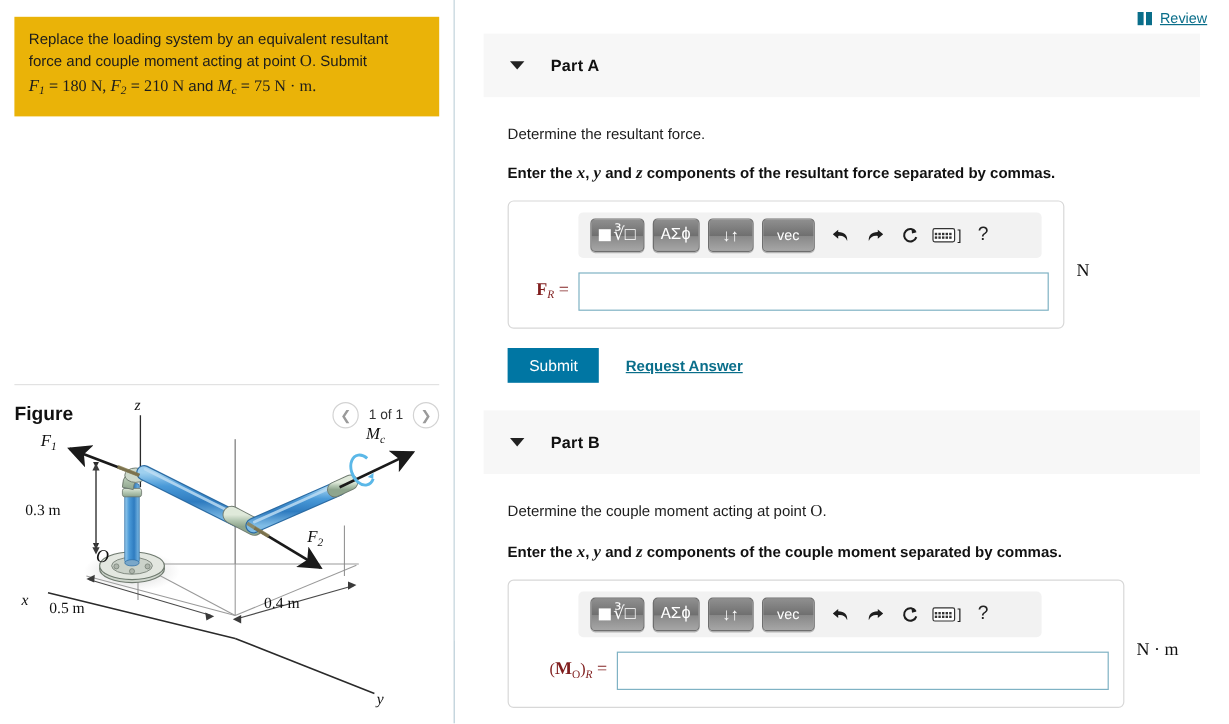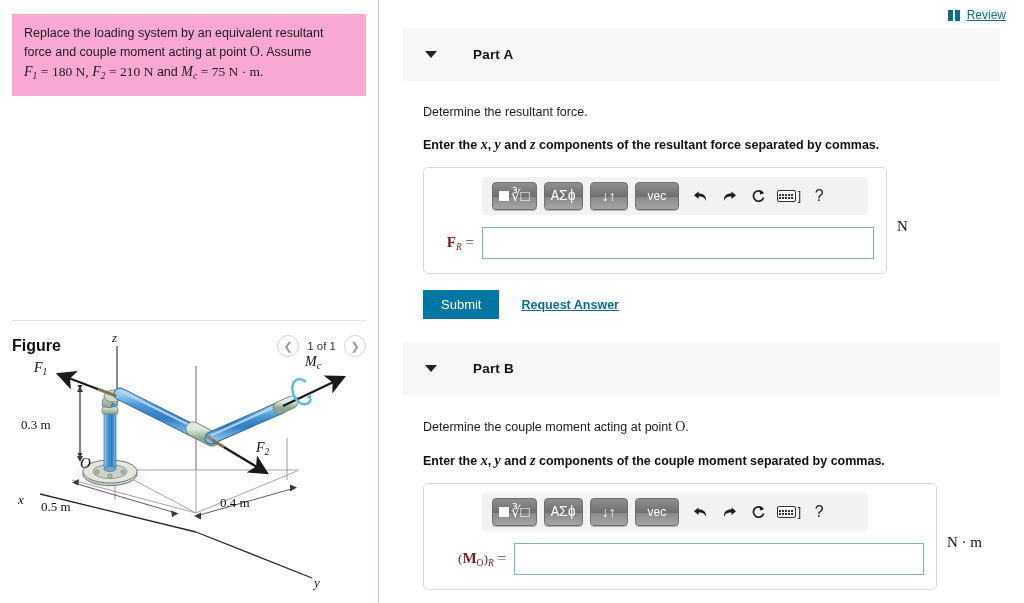--- a/index.html
+++ b/index.html
@@ -16,21 +16,21 @@
   .left-pane {
     width: 379px;
     height: 603px;
     position: relative;
     border-right: 1px solid #b9cdd6;
     flex: 0 0 379px;
     background: #fff;
   }
   .problem-card {
     margin: 14px 12px 0 12px;
-    background: #f9a8d4;
+    background: #eab308;
     padding: 10px 12px 12px 12px;
     min-height: 72px;
   }
   .problem-text {
     font-size: 12.5px;
     line-height: 1.45;
     color: #1c1c1c;
   }
   .problem-text .ln { display: block; }
   .mvar { font-family: "Liberation Serif", serif; font-style: italic; font-size: 14px; }
@@ -76,21 +76,21 @@
   }
   .book-icon i:nth-child(1) { left: 0; }
   .book-icon i:nth-child(2) { left: 7px; }
 
   .part-header {
     background: #f7f7f7;
     height: 53px;
     margin: 0 24px 0 24px;
     display: flex; align-items: center;
     padding-left: 22px;
-    gap: 36px;
+    gap: 22px;
   }
   .caret {
     width: 0; height: 0;
     border-left: 6px solid transparent;
     border-right: 6px solid transparent;
     border-top: 7px solid #222;
     cursor: pointer;
   }
   .part-title { font-size: 13.5px; font-weight: bold; color: #111; letter-spacing: .2px; }
 
@@ -203,21 +203,21 @@
 </head>
 <body>
 
 <div class="page">
 
   <div class="left-pane">
 
     <div class="problem-card">
       <div class="problem-text">
         <span class="ln">Replace the loading system by an equivalent resultant</span>
-        <span class="ln"><span>force and couple moment acting at point </span><span class="mvar-up">O</span><span>. Assume</span></span>
+        <span class="ln"><span>force and couple moment acting at point </span><span class="mvar-up">O</span><span>. Submit</span></span>
         <span class="ln"><span class="mvar">F</span><span class="msub">1</span>
           <span class="mrm">=</span>
           <span class="mrm">180 N</span><span class="mrm">,</span>
           <span class="mvar">F</span><span class="msub">2</span>
           <span class="mrm">=</span>
           <span class="mrm">210 N</span>
           <span>and</span>
           <span class="mvar">M</span><span class="msub">c</span>
           <span class="mrm">=</span>
           <span class="mrm">75 N · m</span><span class="mrm">.</span></span>

